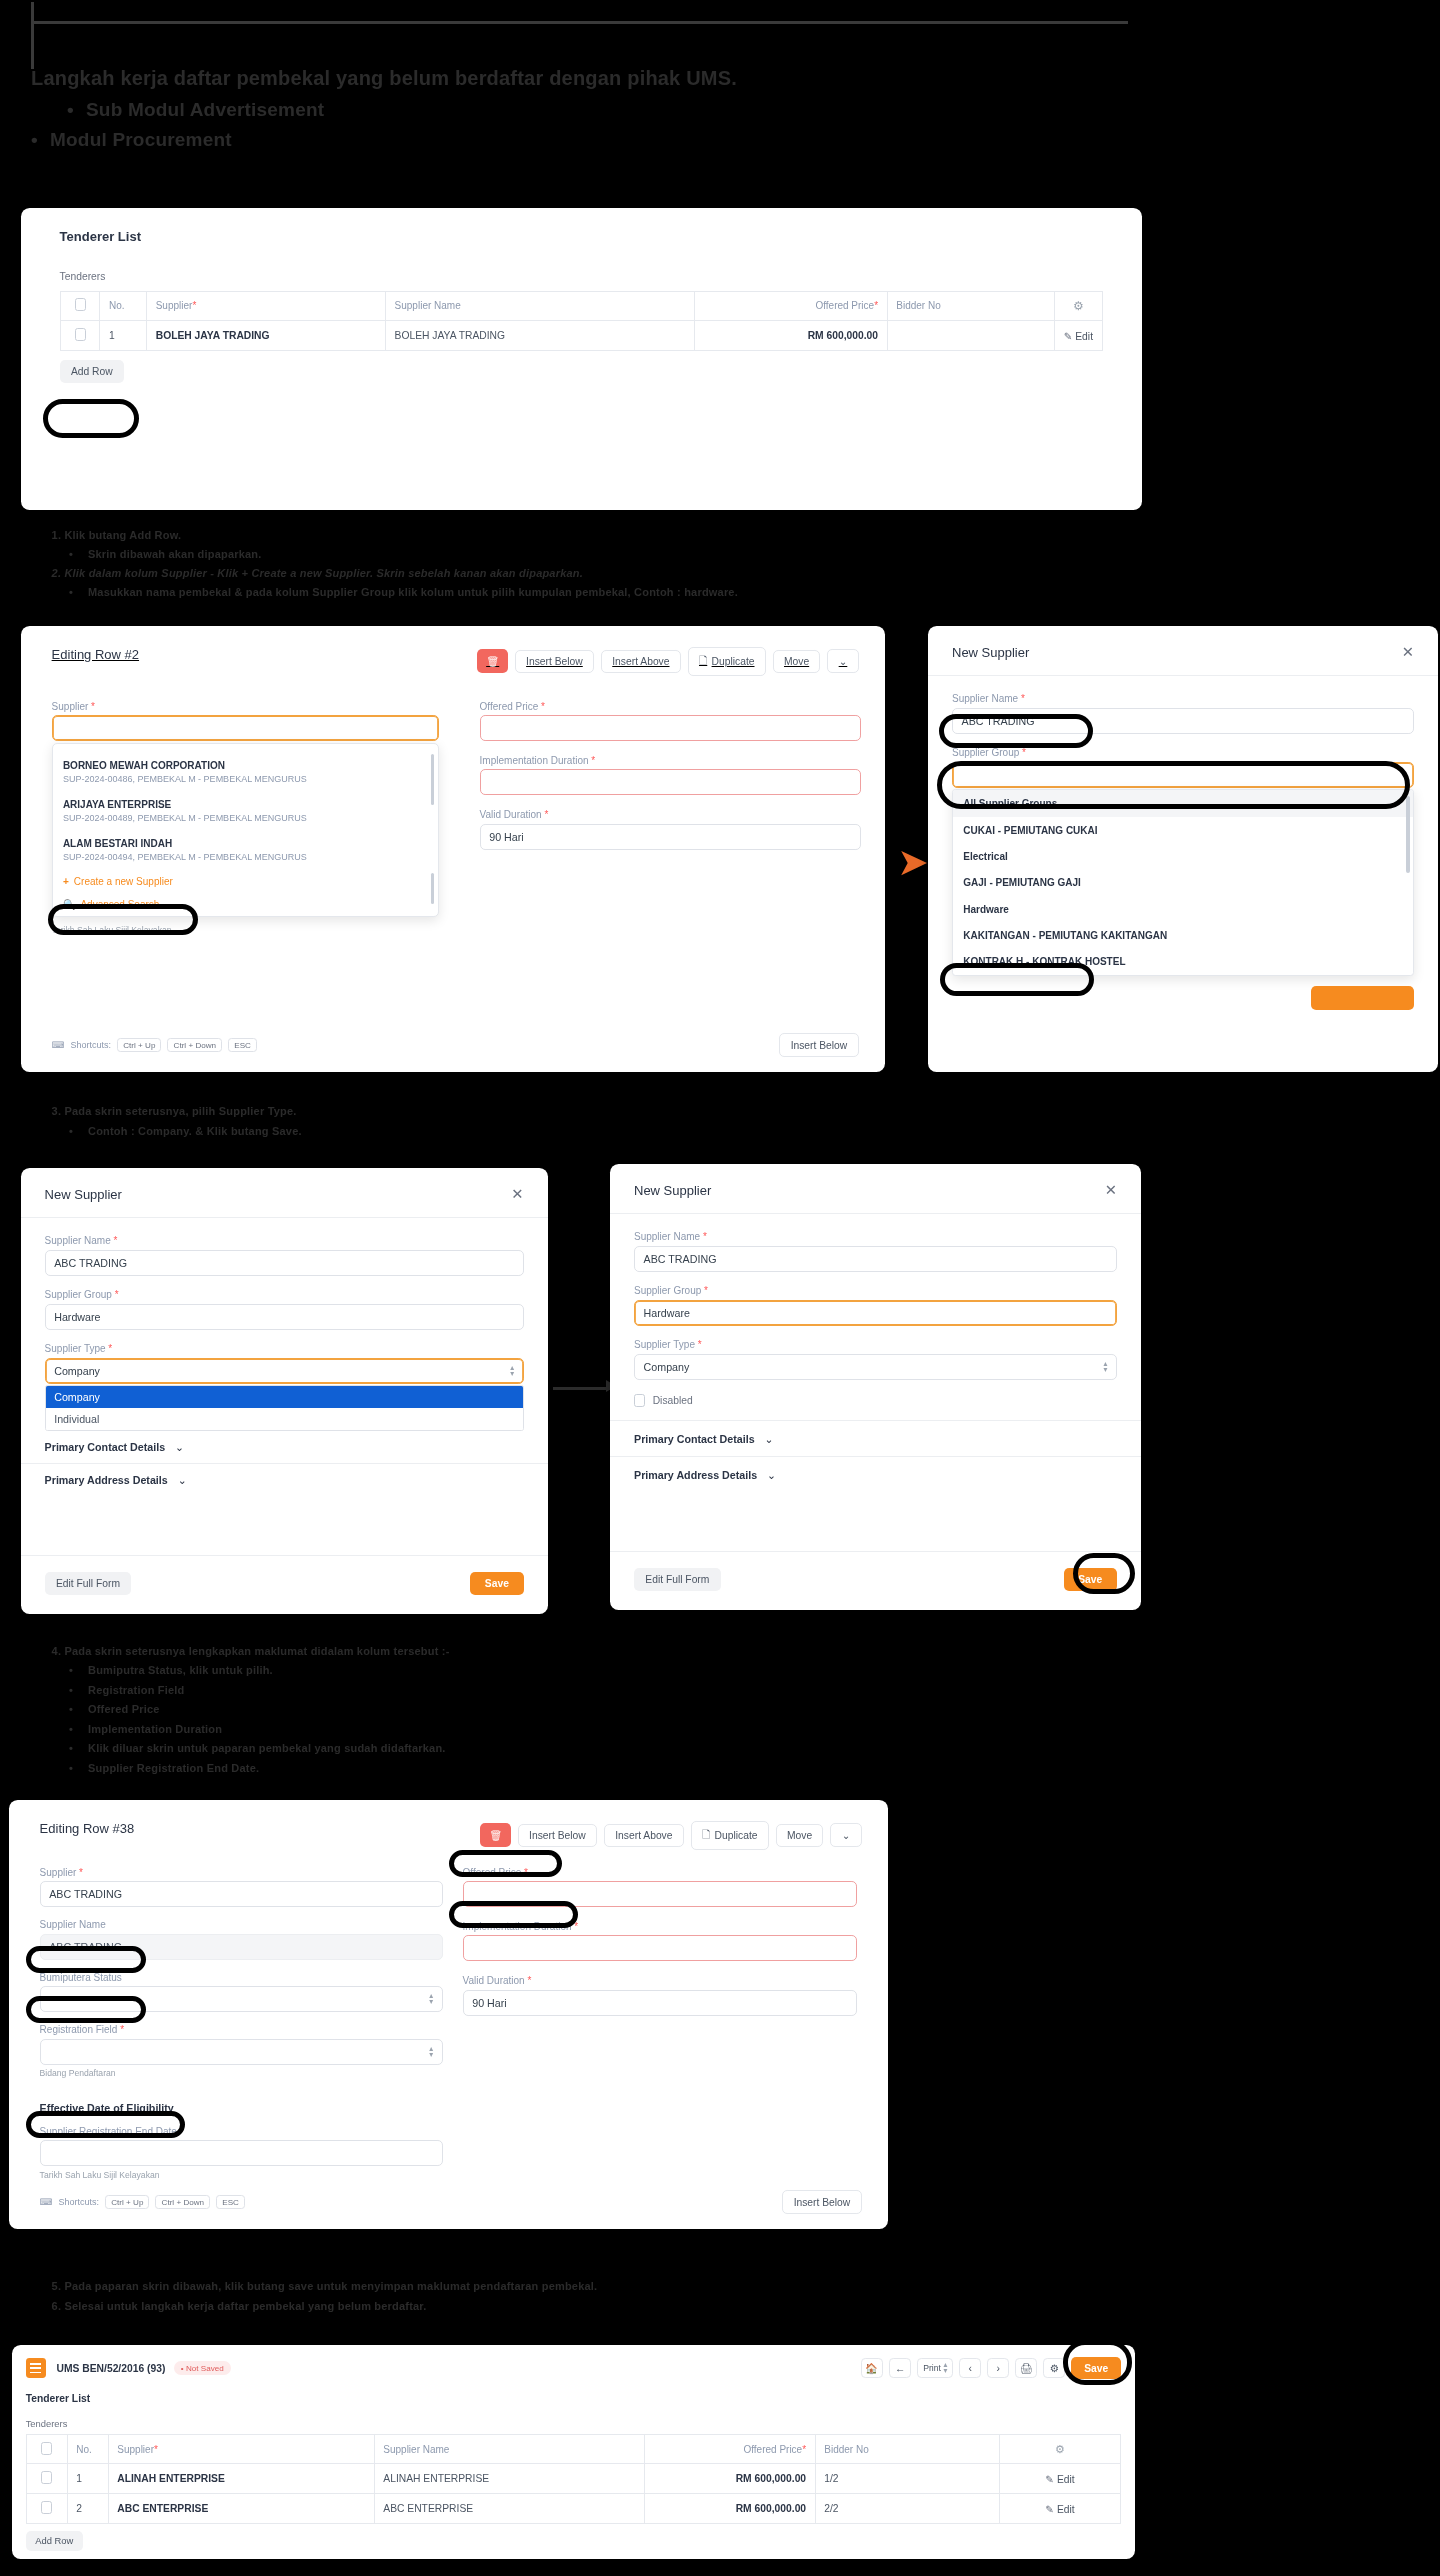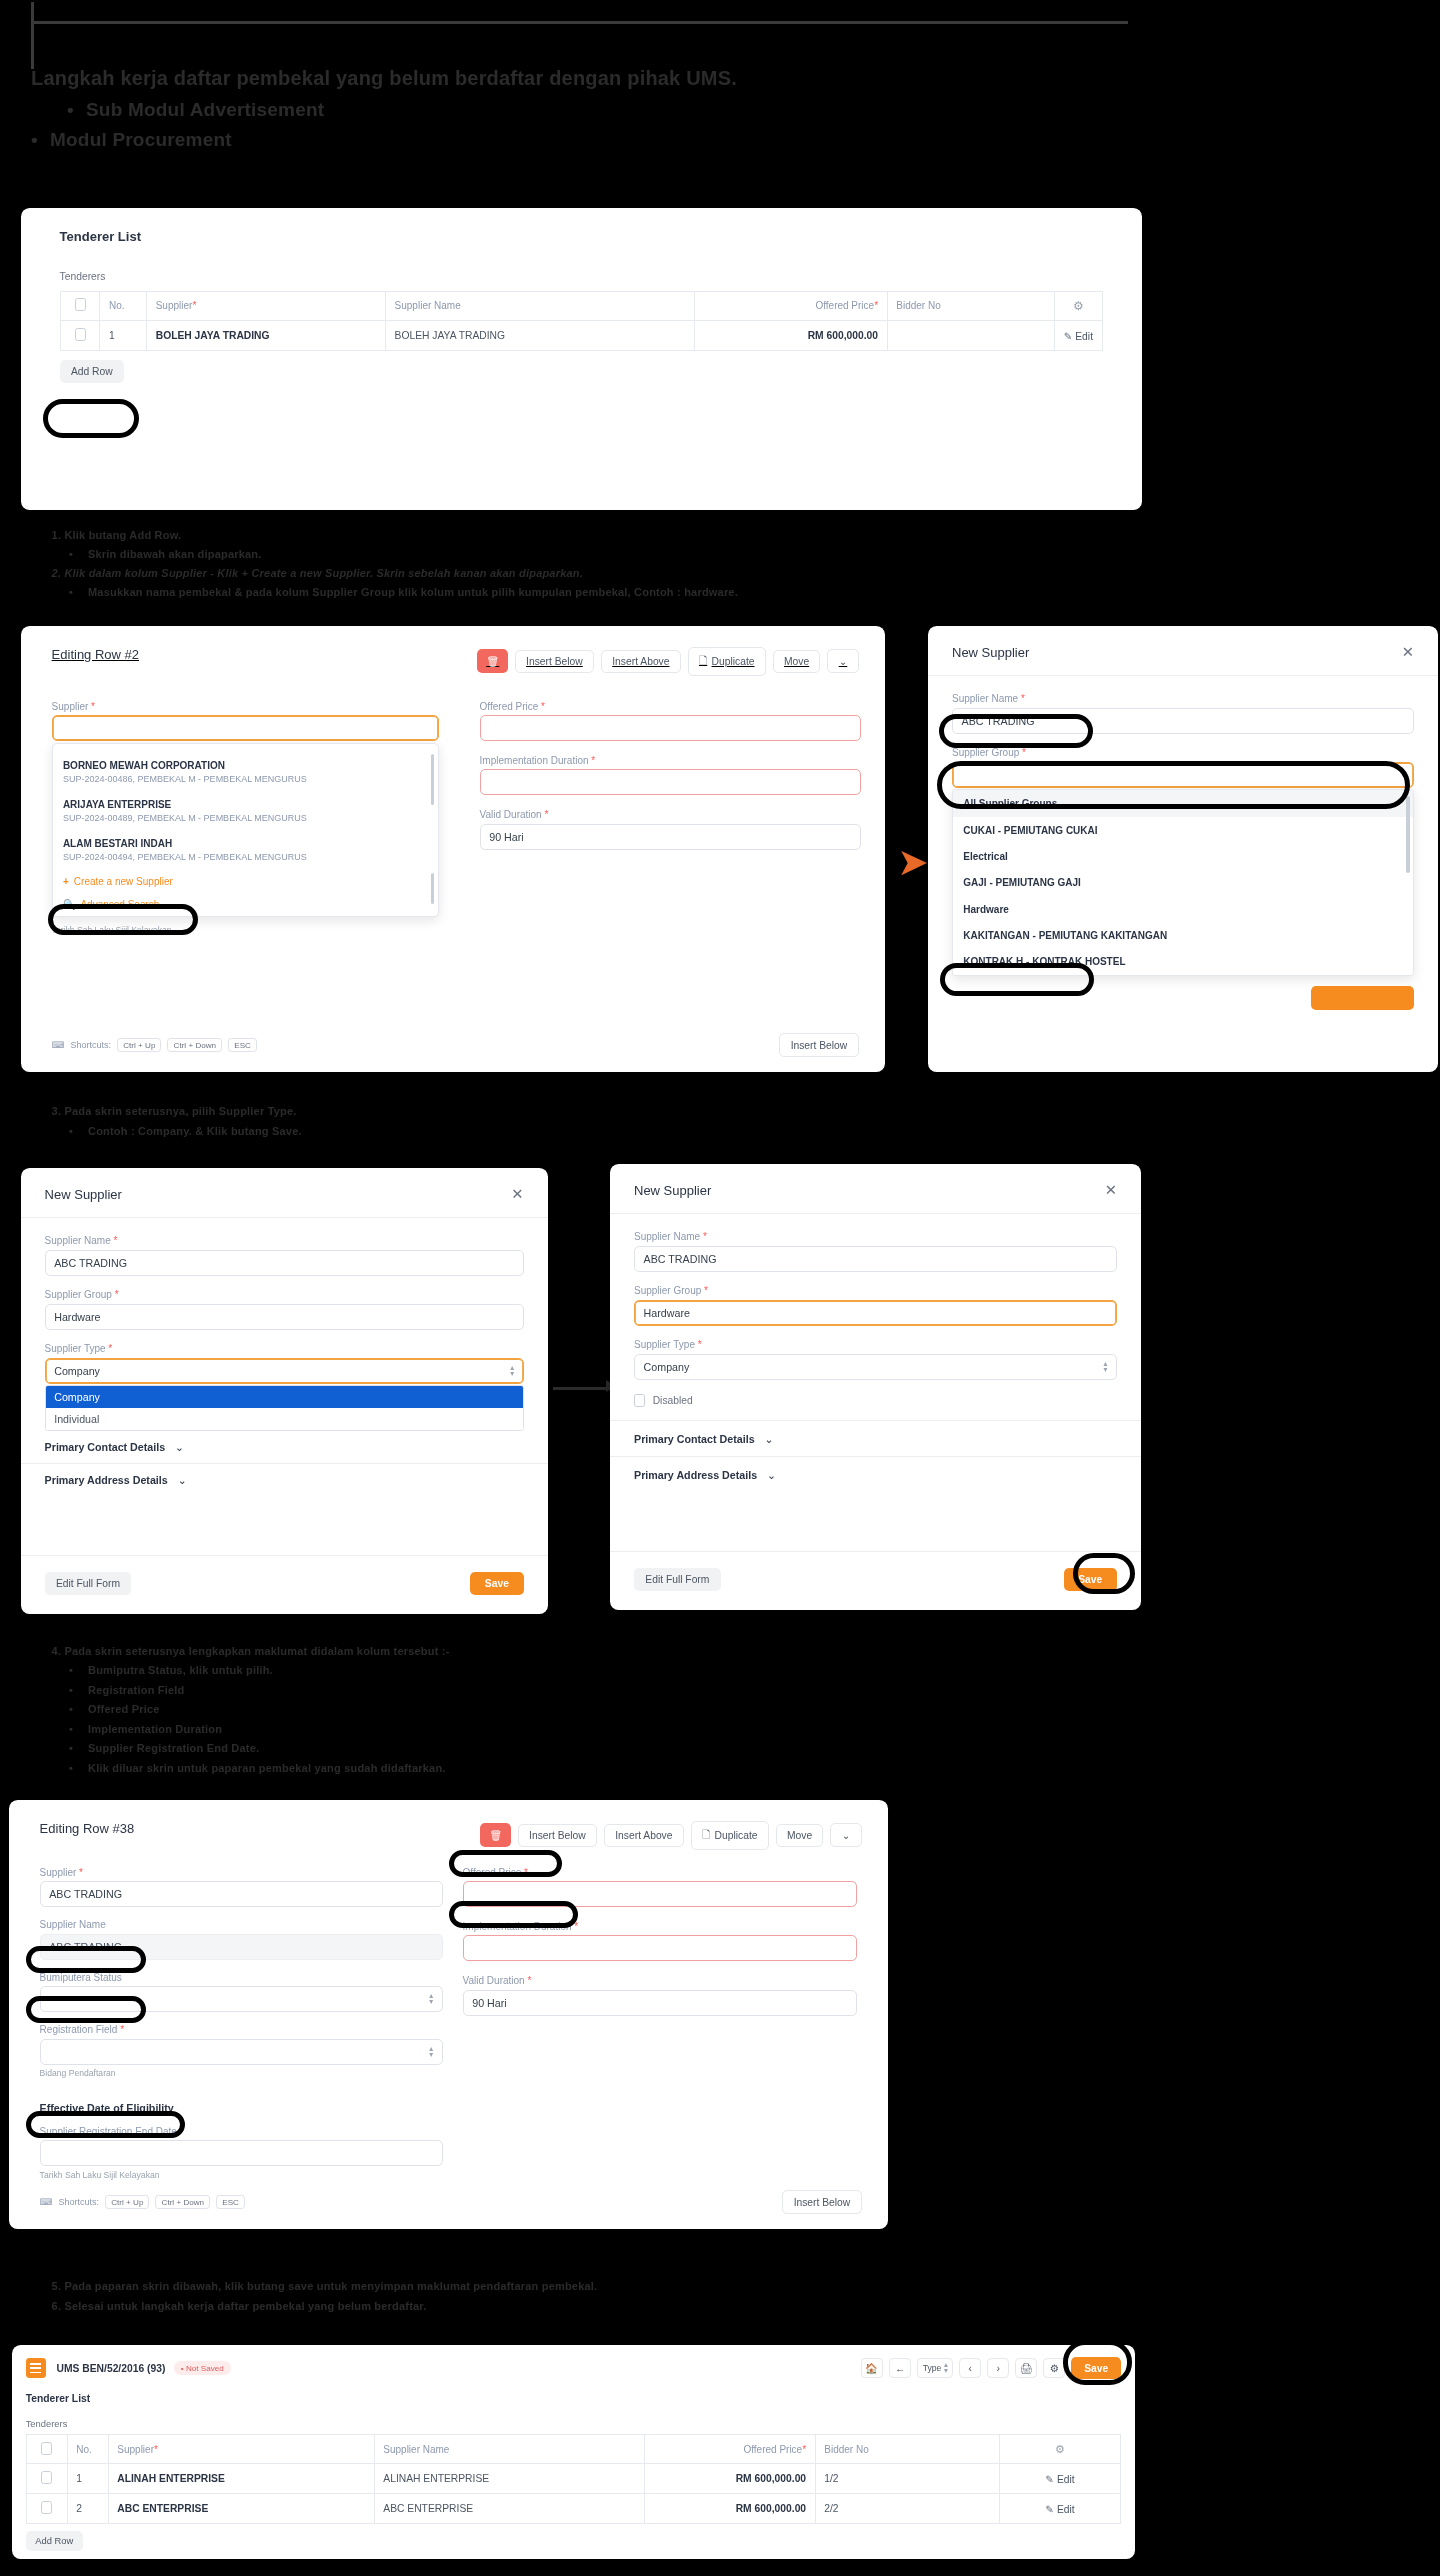--- a/index.html
+++ b/index.html
@@ -399,22 +399,22 @@
 </div>
 <div class="ring" style="left:1073px;top:1553px;width:62px;height:41px;border-radius:22px;"></div>
 
 <div class="narration" style="position:absolute;left:31px;top:1642px;width:1337px;">
   <div style="font-size:11px;line-height:1.77;">
     <div style="margin-left:20.6px;">4.  Pada skrin seterusnya lengkapkan maklumat didalam kolum tersebut :-</div>
     <div style="margin-left:38px;"><span class="n-dot"></span><span>Bumiputra Status, klik untuk pilih.</span></div>
     <div style="margin-left:38px;"><span class="n-dot"></span><span>Registration Field</span></div>
     <div style="margin-left:38px;"><span class="n-dot"></span><span>Offered Price</span></div>
     <div style="margin-left:38px;"><span class="n-dot"></span><span>Implementation Duration</span></div>
+    <div style="margin-left:38px;"><span class="n-dot"></span><span>Klik diluar skrin untuk paparan pembekal yang sudah didaftarkan.</span></div>
     <div style="margin-left:38px;"><span class="n-dot"></span><span>Supplier Registration End Date.</span></div>
-    <div style="margin-left:38px;"><span class="n-dot"></span><span>Klik diluar skrin untuk paparan pembekal yang sudah didaftarkan.</span></div>
   </div>
 </div>
 
 <div class="panel" style="left:8.6px;top:1800px;width:879px;height:429px;">
   <div style="padding:20.6px 26px 0 31px;position:relative;height:100%;">
     <div style="display:flex;align-items:flex-start;justify-content:space-between;">
       <div class="dlg-title">Editing Row #38</div>
       <div style="display:flex;align-items:center;gap:6.9px;">
         <button class="btn btn-red">
             <span>🗑</span>
@@ -515,21 +515,21 @@
           <i></i>
           <i></i>
         </div>
       <span class="docid" style="margin-left:10.3px;">UMS BEN/52/2016 (93)</span>
       <span class="badge" style="margin-left:8.6px;">• <span>Not Saved</span></span>
       <div style="flex:1;"></div>
       <div style="display:flex;align-items:center;gap:6px;">
         <span class="tbtn">🏠</span>
         <span class="tbtn">←</span>
         <span class="tbtn" style="width:36px;">
-            <span style="font-size:8.6px;">Type</span>
+            <span style="font-size:8.6px;">Print</span>
             <span class="spin caret-updown" style="margin-left:2.6px;"></span>
           </span>
         <span class="tbtn">‹</span>
         <span class="tbtn">›</span>
         <span class="tbtn">🖨</span>
         <span class="tbtn">⚙</span>
         <button class="btn btn-orange" style="padding:4.3px 12px;">Save</button>
       </div>
     </div>
 

